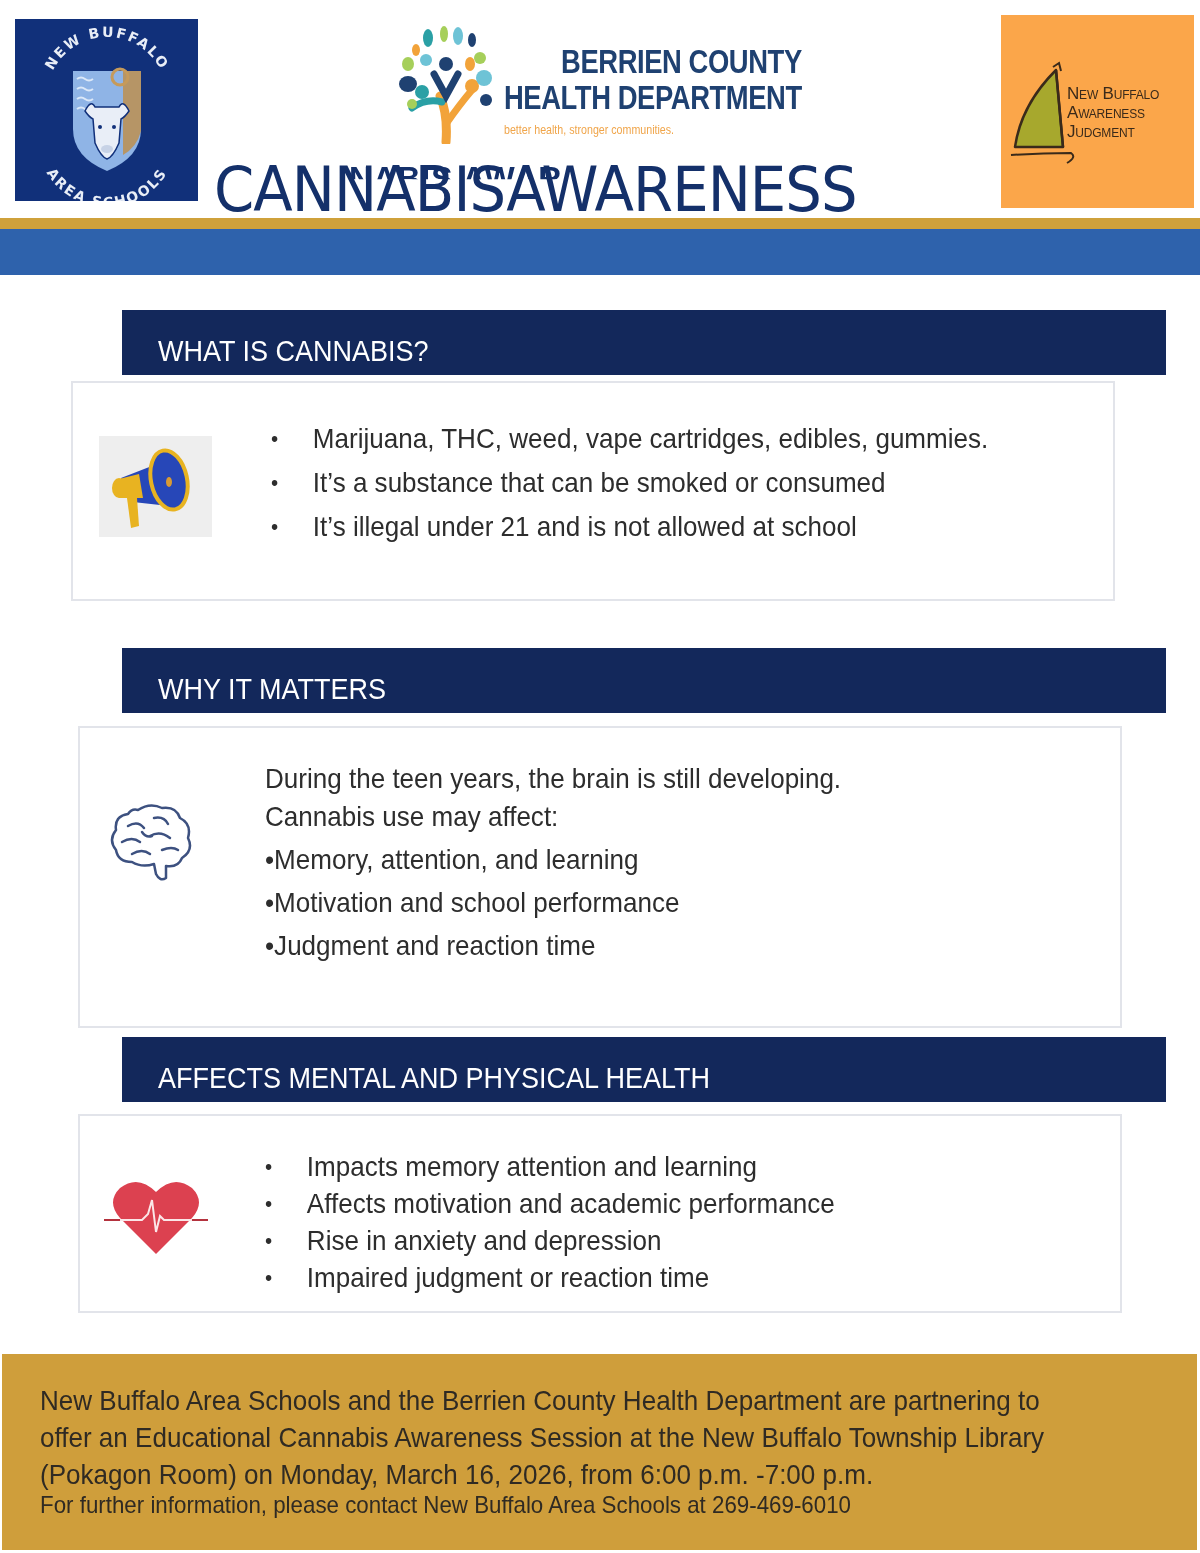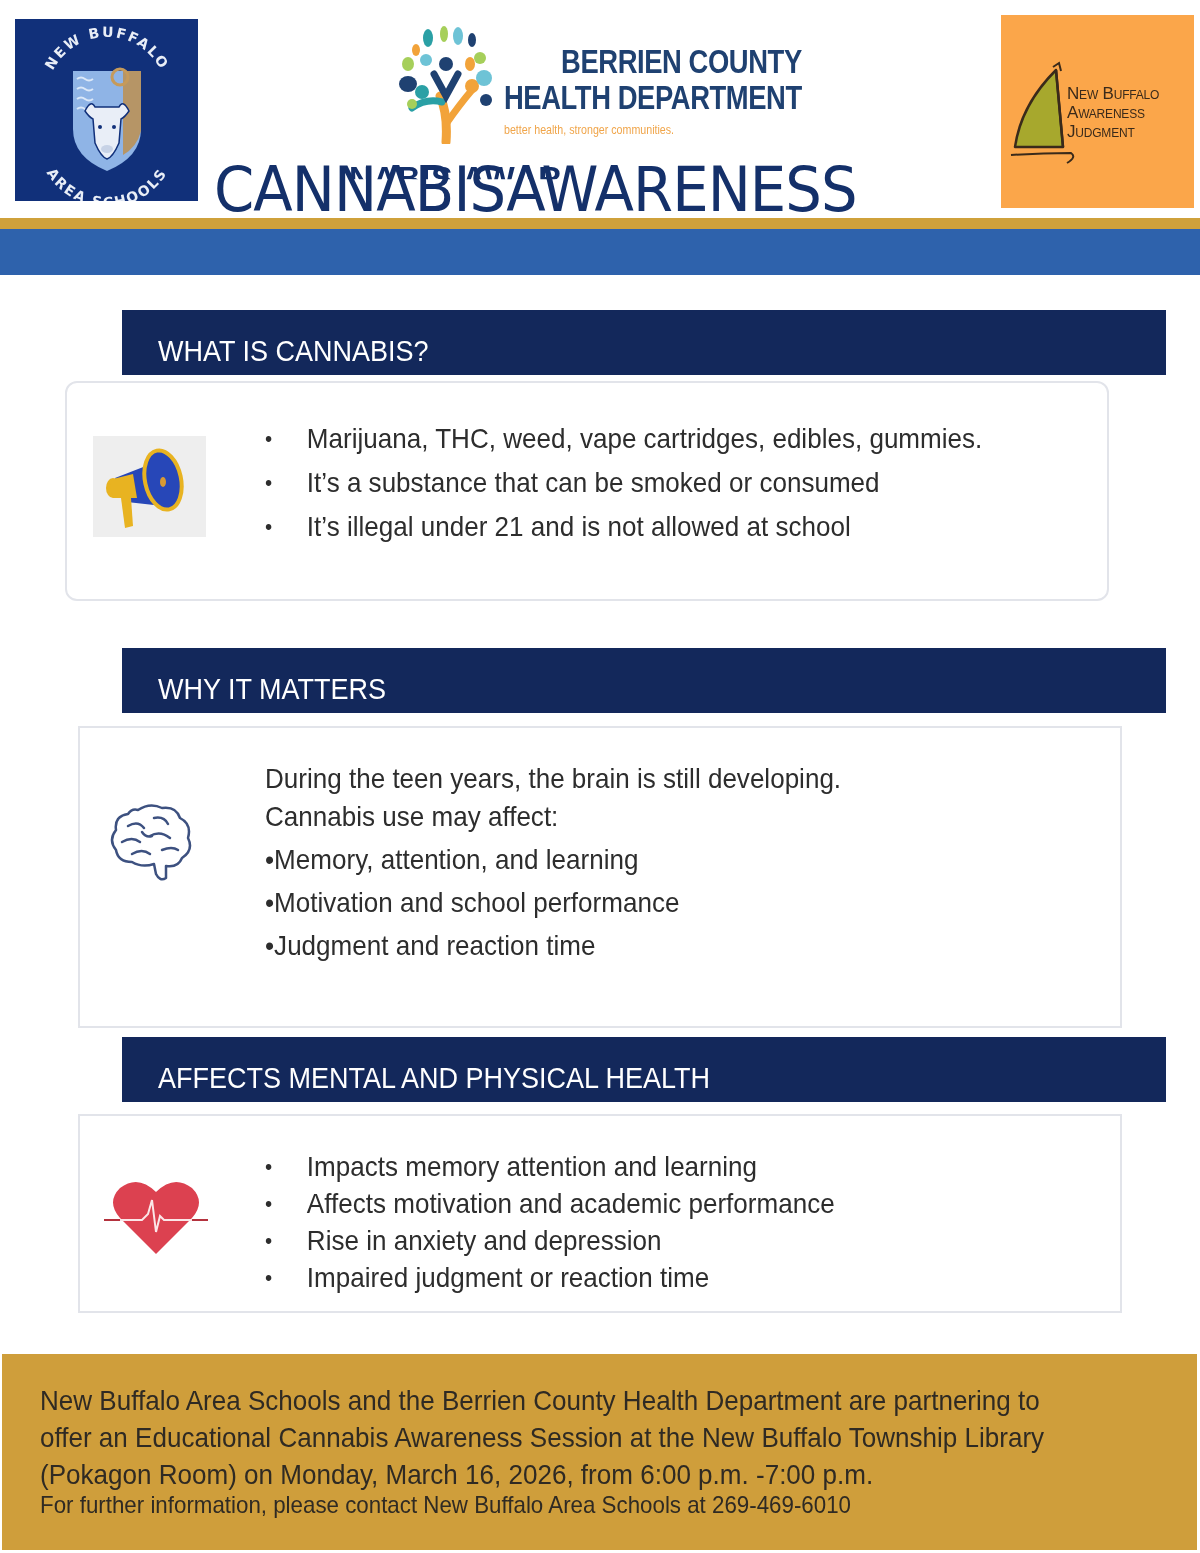--- a/index.html
+++ b/index.html
@@ -177,21 +177,21 @@
   <div class="title-ghost">NABIS AWAR</div>
   <div class="title-main">CANNABISAWARENESS</div>
 </div>
 
 <div class="gold-stripe"></div>
 <div class="blue-band"></div>
 
 <div class="sec-head" style="top:310px;">
   <span>WHAT IS CANNABIS?</span>
 </div>
-<div class="sec-box" style="left:65px; top:381px; width:1044px; height:220px;border-radius:12px;">
+<div class="sec-box" style="left:71px; top:381px; width:1044px; height:220px;">
   <div style="position:absolute; left:26px; top:53px; width:113px; height:101px; background:#eeeeee;">
     <svg width="113" height="101" viewBox="0 0 113 101">
       <path d="M 22 42 L 58 28 L 70 70 L 34 66 Z" fill="#2747b8"></path>
       <ellipse cx="20" cy="52" rx="7" ry="10" fill="#e8b321"></ellipse>
       <path d="M 16 44 L 40 38 L 44 62 L 20 62 Z" fill="#e8b321"></path>
       <path d="M 28 62 L 38 62 L 40 90 L 32 92 Z" fill="#e8b321"></path>
       <ellipse cx="70" cy="44" rx="18" ry="30" transform="rotate(-12 70 44)" fill="#2747b8" stroke="#e8b321" stroke-width="4"></ellipse>
       <ellipse cx="70" cy="46" rx="3" ry="5" fill="#d89a34"></ellipse>
     </svg>
   </div>

